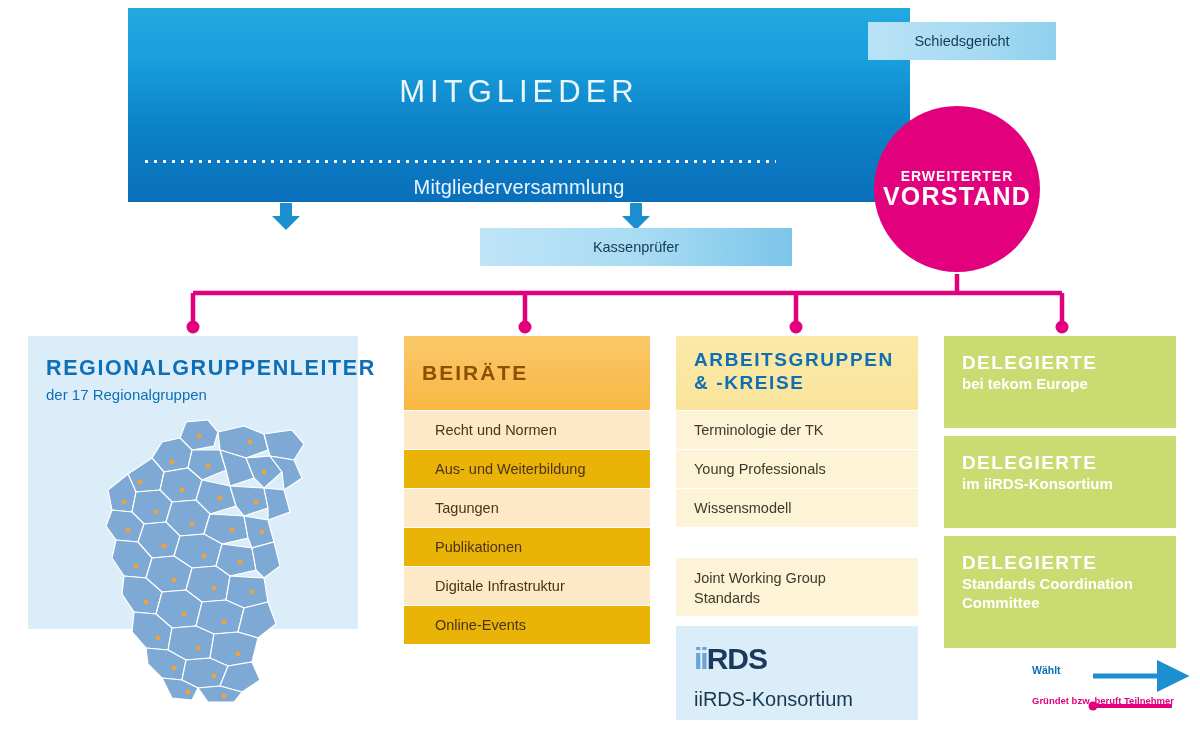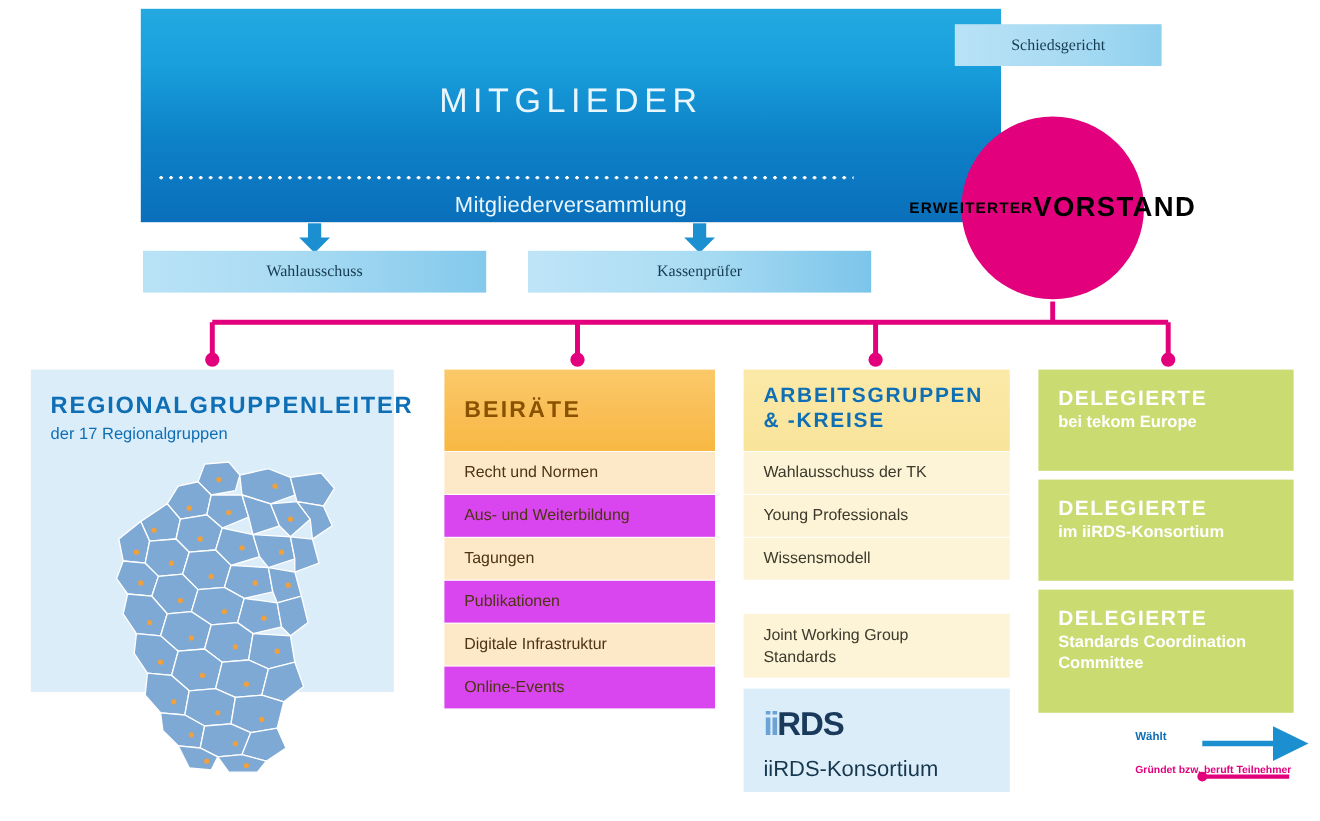--- a/index.html
+++ b/index.html
@@ -37,33 +37,32 @@
     font-size:20px; color:#e9f6fd; letter-spacing:.2px;
   }
 
   
   .lightbox {
     position:absolute;
     background:linear-gradient(90deg,#b9e2f6 0%, #a8dbf3 45%, #84c9ec 100%);
     color:#153b52; font-size:14.5px;
     display:flex; align-items:center; justify-content:center;
     text-align:right;
-    font-family:Liberation Serif, serif;
   }
   #schiedsgericht { left:868px; top:22px; width:188px; height:38px;
     background:linear-gradient(90deg,#b9e2f6 0%, #a6daf2 60%, #8fd0ee 100%); }
   #wahlausschuss { left:130px; top:228px; width:312px; height:38px; }
   #kassenpruefer { left:480px; top:228px; width:312px; height:38px;
     background:linear-gradient(90deg,#bfe4f7 0%, #a9dcf3 50%, #7cc5ea 100%); }
 
   
   #vorstand {
     position:absolute; left:874px; top:106px; width:166px; height:166px;
-    border-radius:50%; background:#e3007d; color:#000000;
-    display:flex; flex-direction:row; align-items:center; justify-content:center;
+    border-radius:50%; background:#e3007d; color:#ffffff;
+    display:flex; flex-direction:column; align-items:center; justify-content:center;
   }
   #vorstand .l1 { font-size:14px; font-weight:bold; letter-spacing:1px; }
   #vorstand .l2 { font-size:25px; font-weight:bold; letter-spacing:1.2px; margin-top:-2px;}
 
   
   .card { position:absolute; }
 
   
   #regional {
     left:28px; top:336px; width:330px; height:293px;
@@ -84,24 +83,24 @@
   #beiraete .head {
     height:74px; background:linear-gradient(180deg,#fbc96a 0%, #f9bd53 60%, #f8b942 100%);
     display:flex; align-items:center; padding-left:18px;
   }
   #beiraete .head span {
     font-size:21px; font-weight:bold; letter-spacing:2px; color:#7a4c00;
     color:#8a5200;
   }
   .orow {
     height:38px; background:#fde8c8; margin-top:1px;
-    display:flex; align-items:center; padding-left:18px;
+    display:flex; align-items:center; padding-left:31px;
     font-size:14.5px; color:#4d3413;
   }
-  .orow.alt { background:#d946ef; }
+  .orow.alt { background:#eab308; }
 
   
   #arbeits { left:676px; top:336px; width:242px; }
   #arbeits .head {
     height:74px; background:linear-gradient(180deg,#fbe9a8 0%, #f9e49a 100%);
     padding:12px 0 0 18px;
   }
   #arbeits .head span {
     display:block; font-size:19px; font-weight:bold; letter-spacing:1.6px; color:#0f6fb5;
     line-height:23px;
@@ -178,23 +177,20 @@
   <div id="mitglieder">
     <div class="title">MITGLIEDER</div>
     <div class="dots"></div>
     <div class="sub">Mitgliederversammlung</div>
   </div>
 
   <div id="schiedsgericht" class="lightbox">
     <span>Schiedsgericht</span>
   </div>
 
-  <div id="wahlausschuss" class="lightbox">
-    <span>Wahlausschuss</span>
-  </div>
 
   <div id="kassenpruefer" class="lightbox">
     <span>Kassenprüfer</span>
   </div>
 
   <div id="vorstand">
     <div class="l1">ERWEITERTER</div>
     <div class="l2">VORSTAND</div>
   </div>
 
@@ -293,21 +289,21 @@
     <div class="orow alt">Publikationen</div>
     <div class="orow">Digitale Infrastruktur</div>
     <div class="orow alt">Online-Events</div>
   </div>
 
   <div id="arbeits" class="card">
     <div class="head">
       <span>ARBEITSGRUPPEN</span>
       <span>&amp; -KREISE</span>
     </div>
-    <div class="yrow">Wahlausschuss der TK</div>
+    <div class="yrow">Terminologie der TK</div>
     <div class="yrow">Young Professionals</div>
     <div class="yrow">Wissensmodell</div>
   </div>
 
   <div id="jwg" style="white-space:pre-line;">Joint Working Group
 Standards</div>
 
   <div id="iirds">
     <div class="logo"><span class="bars">ii</span><span>RDS</span></div>
     <div class="cap">iiRDS-Konsortium</div>

